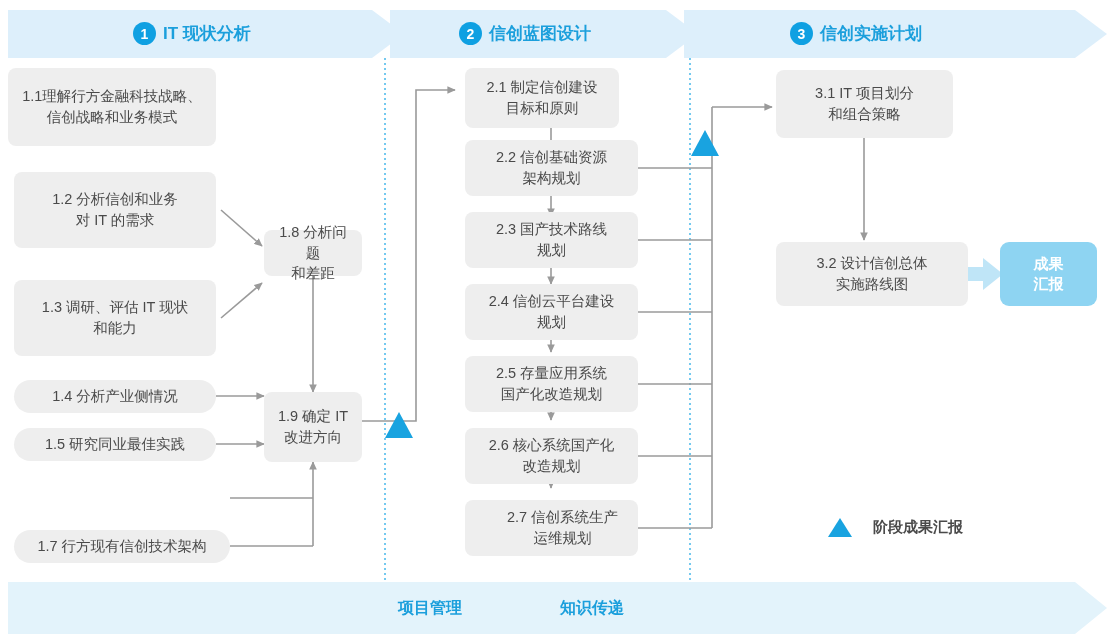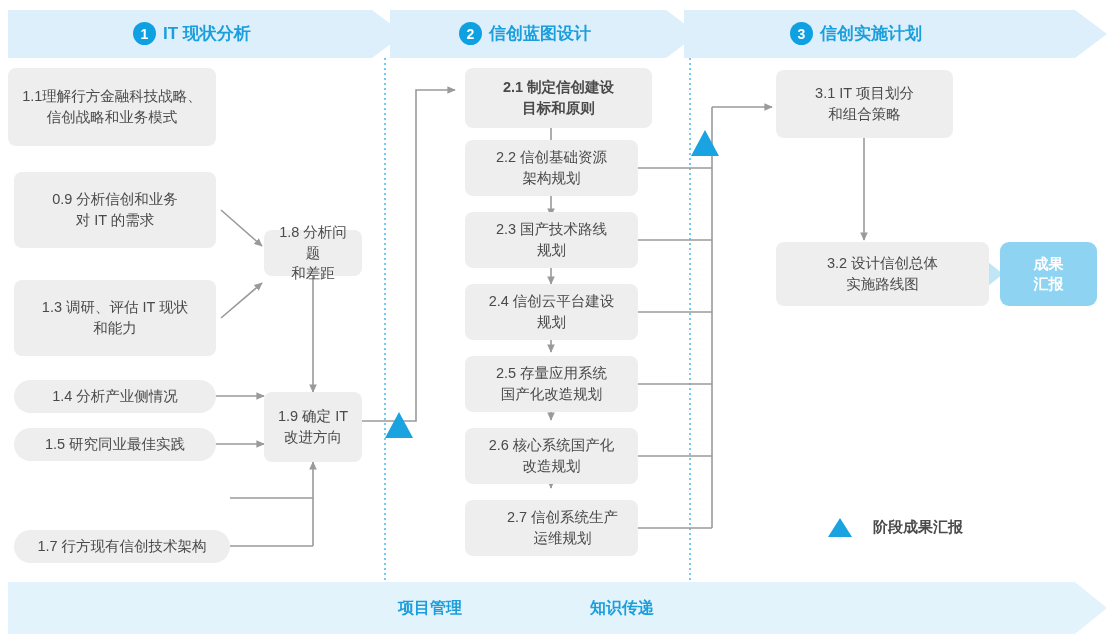--- a/index.html
+++ b/index.html
@@ -130,21 +130,21 @@
     </g>
 
     <polygon points="8,582 1075,582 1107,608 1075,634 8,634" fill="#e3f3fb"></polygon>
   </svg>
 
   <div class="box" style="left:8px;top:68px;width:208px;height:78px;">
     <span style="white-space:pre-line">1.1理解行方金融科技战略、
 信创战略和业务模式</span>
   </div>
   <div class="box" style="left:14px;top:172px;width:202px;height:76px;">
-    <span style="white-space:pre-line">0.9 分析信创和业务
+    <span style="white-space:pre-line">1.2 分析信创和业务
 对 IT 的需求</span>
   </div>
   <div class="box" style="left:14px;top:280px;width:202px;height:76px;">
     <span style="white-space:pre-line">1.3 调研、评估 IT 现状
 和能力</span>
   </div>
   <div class="box pill" style="left:14px;top:380px;width:202px;height:33px;">
     <span style="white-space:pre-line">1.4 分析产业侧情况</span>
   </div>
   <div class="box pill" style="left:14px;top:428px;width:202px;height:33px;">
@@ -155,21 +155,21 @@
   </div>
   <div class="box" style="left:264px;top:230px;width:98px;height:46px;">
     <span style="white-space:pre-line">1.8 分析问题
 和差距</span>
   </div>
   <div class="box" style="left:264px;top:392px;width:98px;height:70px;">
     <span style="white-space:pre-line">1.9 确定 IT
 改进方向</span>
   </div>
 
-  <div class="box" style="left:465px;top:68px;width:187px;height:60px;font-weight:bold;">
+  <div class="box" style="left:465px;top:68px;width:154px;height:60px;">
     <span style="white-space:pre-line">2.1 制定信创建设
 目标和原则</span>
   </div>
   <div class="box" style="left:465px;top:140px;width:173px;height:56px;">
     <span style="white-space:pre-line">2.2 信创基础资源
 架构规划</span>
   </div>
   <div class="box" style="left:465px;top:212px;width:173px;height:56px;">
     <span style="white-space:pre-line">2.3 国产技术路线
 规划</span>
@@ -188,31 +188,31 @@
   </div>
   <div class="box" style="left:465px;top:500px;width:173px;height:56px;padding-left:30px;">
     <span style="white-space:pre-line">2.7 信创系统生产
 运维规划</span>
   </div>
 
   <div class="box" style="left:776px;top:70px;width:177px;height:68px;">
     <span style="white-space:pre-line">3.1 IT 项目划分
 和组合策略</span>
   </div>
-  <div class="box" style="left:776px;top:242px;width:213px;height:64px;">
+  <div class="box" style="left:776px;top:242px;width:192px;height:64px;">
     <span style="white-space:pre-line">3.2 设计信创总体
 实施路线图</span>
   </div>
 
   <div class="outcome" style="left:1000px;top:242px;width:97px;height:64px;">
     <span style="white-space:pre-line">成果
 汇报</span>
   </div>
 
   <div class="legend" style="left:828px;top:518px;">
     <span class="legend-tri"></span>
     <span>阶段成果汇报</span>
   </div>
 
   <div class="footer-label" style="left:398px;top:598px;">项目管理</div>
-  <div class="footer-label" style="left:590px;top:598px;text-align:right;">知识传递</div>
+  <div class="footer-label" style="left:560px;top:598px;text-align:right;">知识传递</div>
 
 </div>
 
 </body></html>

